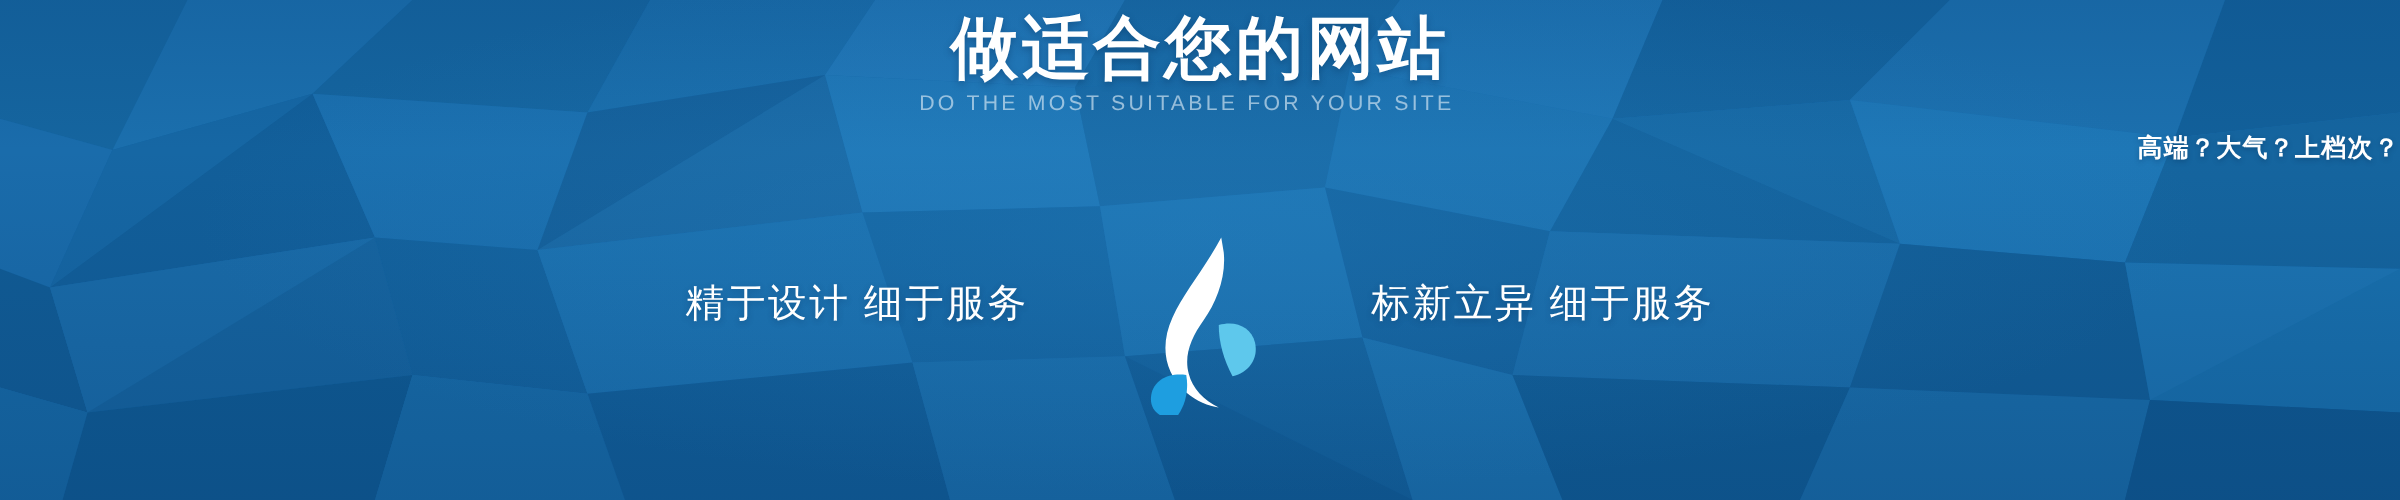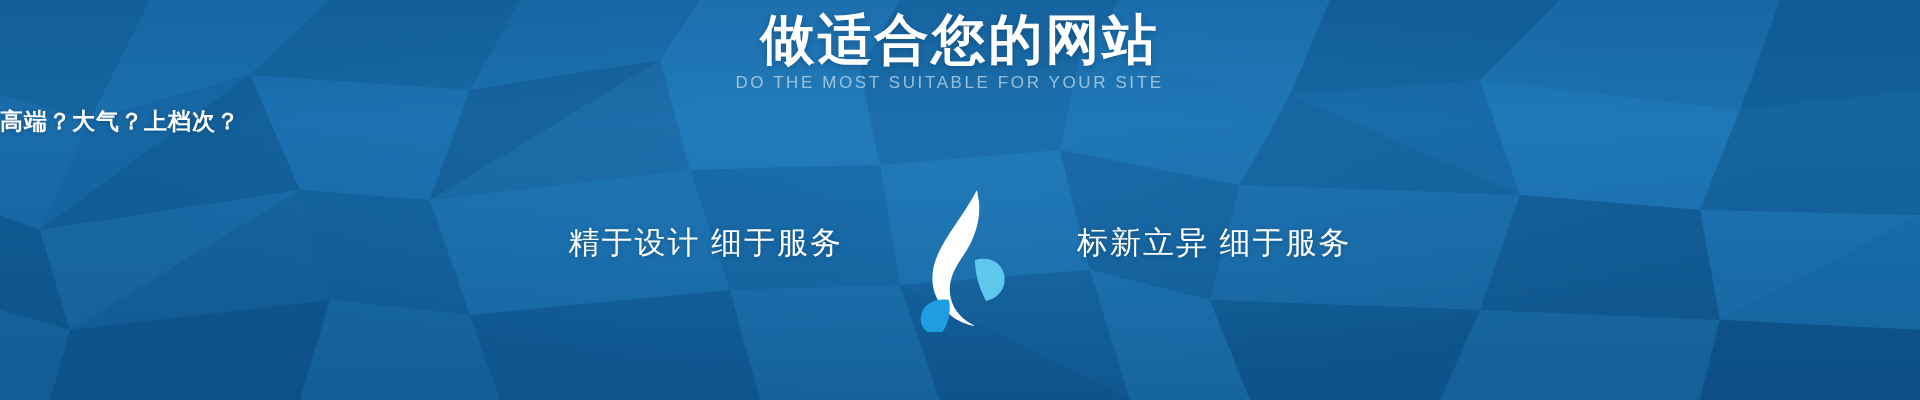--- a/index.html
+++ b/index.html
@@ -65,41 +65,41 @@
     letter-spacing: 2.6px;
     line-height: 1.2;
   }
 
   
   .slogan {
     position: absolute;
     top: 104px;
     left: 0;
     width: 1920px;
-    text-align: left;
+    text-align: right;
     color: #ffffff;
-    font-size: 23px;
+    font-size: 20px;
     font-weight: bold;
     line-height: 1.55;
     letter-spacing: 1px;
     text-shadow: 0 1px 4px rgba(0,40,80,0.35);
   }
   .slogan-line { display: block; }
 
   
   .bottom-row {
     position: absolute;
     top: 178px;
     left: 0;
     width: 1920px;
     height: 130px;
     display: flex;
     align-items: center;
     justify-content: center;
-    gap: 62px;
+    gap: 82px;
   }
   .tagline {
     color: #ffffff;
     font-size: 31px;
     font-weight: normal;
     letter-spacing: 2px;
     white-space: nowrap;
     text-shadow: 0 1px 5px rgba(0,40,80,0.3);
   }
   .logo-wrap {

